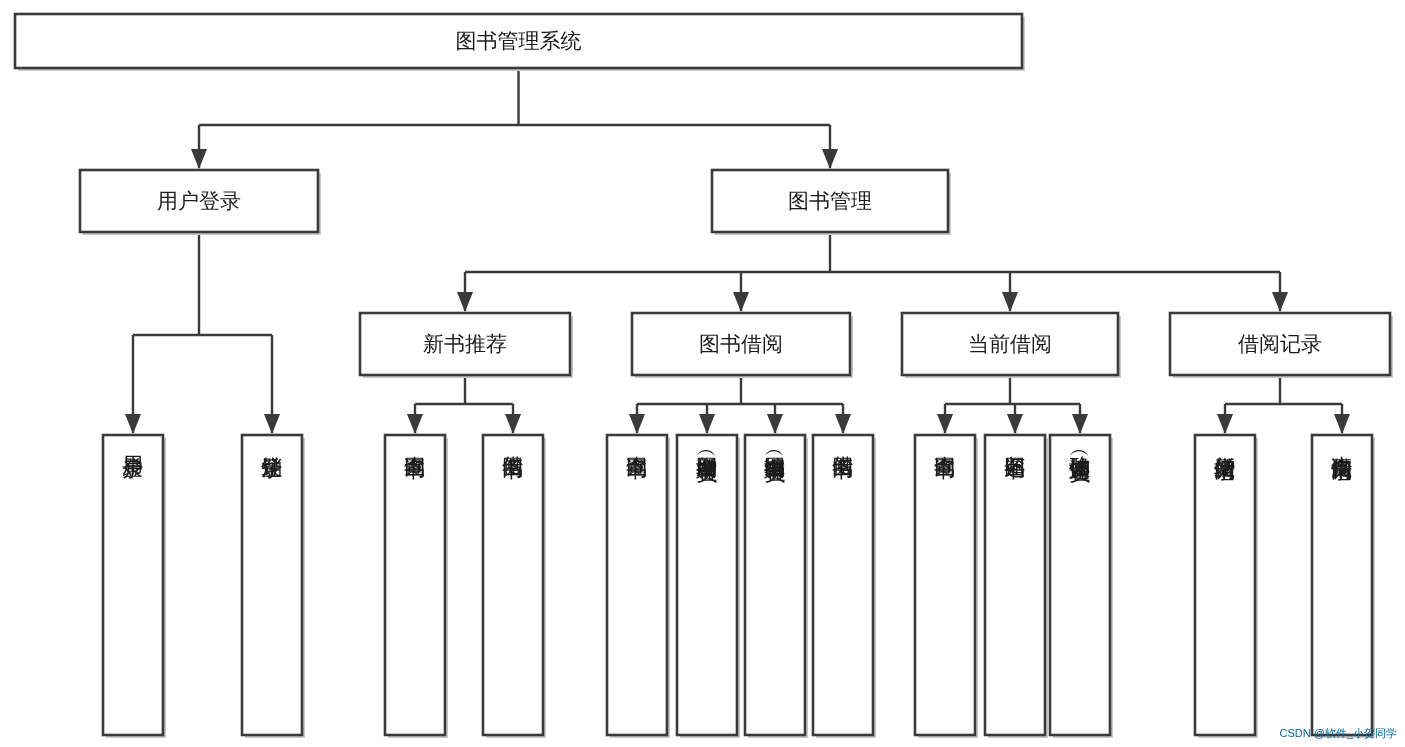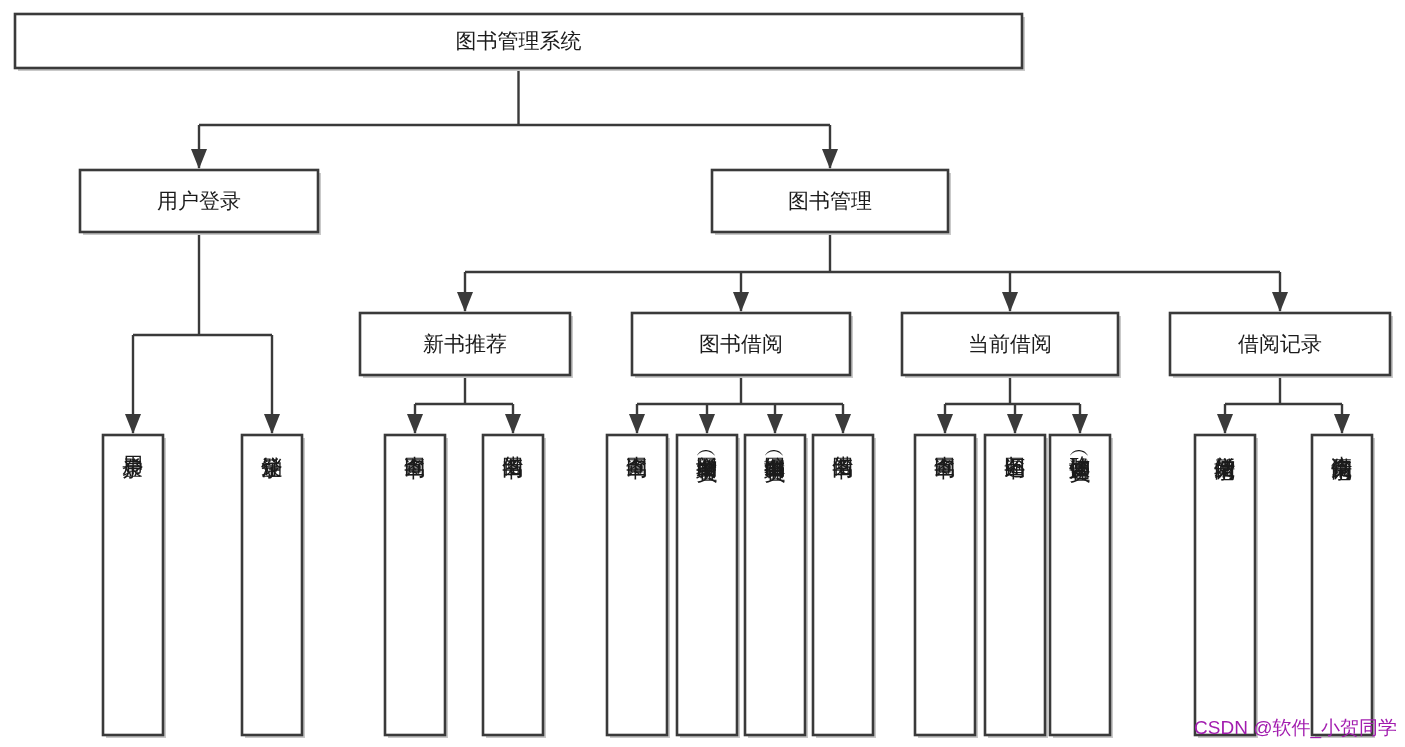--- a/index.html
+++ b/index.html
@@ -67,22 +67,22 @@
     line-height: 1.12;
     color: #1b1b1b;
     letter-spacing: 1px;
     white-space: nowrap;
   }
   .watermark {
     position: absolute;
     right: 8px;
     bottom: 6px;
     font-family: "Liberation Sans", "DejaVu Sans", sans-serif;
-    font-size: 19px;
-    color: #a21caf;
+    font-size: 11px;
+    color: #0369a1;
     white-space: nowrap;
     pointer-events: none;
   }
 </style>
 </head>
 <body>
 
 <div id="diagram-root">
   <svg class="flow" viewBox="0 0 1405 747" xmlns="http://www.w3.org/2000/svg">
     <g id="edges-layer">

